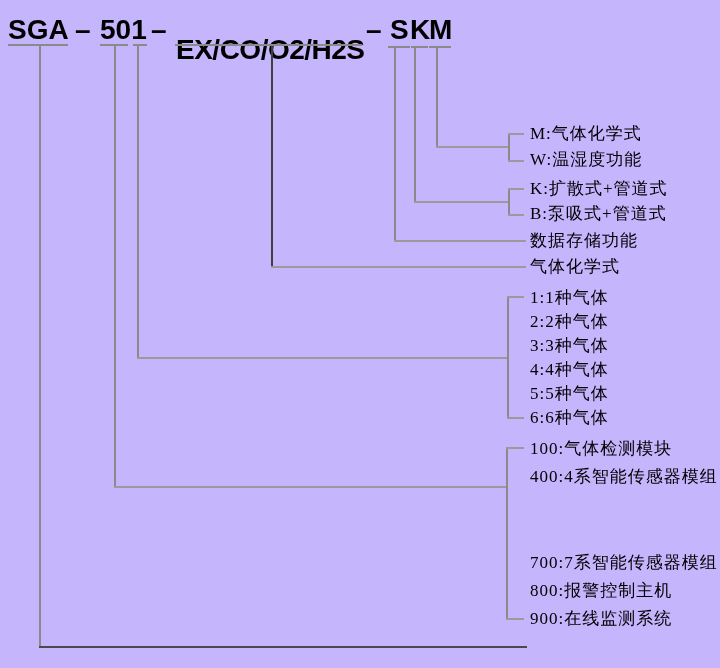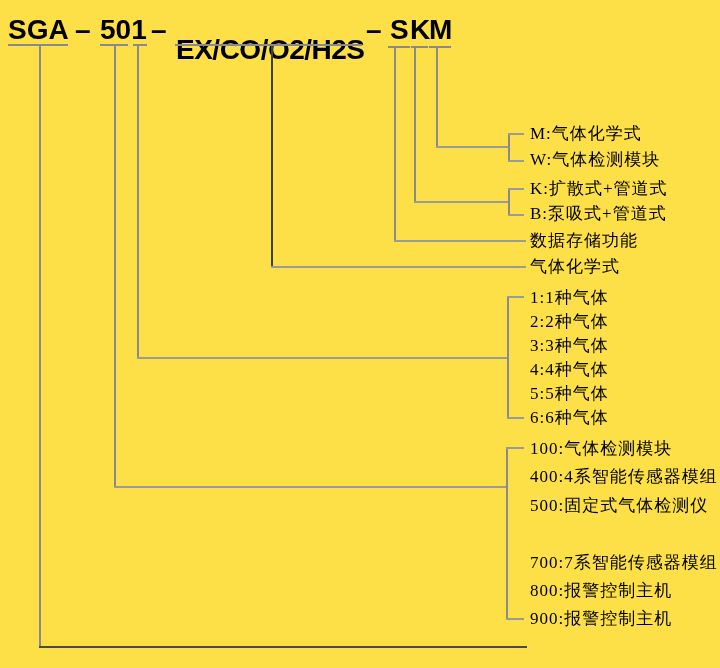--- a/index.html
+++ b/index.html
@@ -1,17 +1,17 @@
 <!DOCTYPE html>
 <html><head>
 <meta charset="utf-8">
 <style>
   html,body{margin:0;padding:0;background:#fff;}
   #canvas{
-    position:relative;width:720px;height:668px;background:#fde047;overflow:hidden;
+    position:relative;width:720px;height:668px;background:#c4b5fd;overflow:hidden;
     font-family:"Liberation Sans",sans-serif;
   }
   .code{
     position:absolute;top:15px;white-space:nowrap;color:#000;
     font-family:"Liberation Sans","DejaVu Sans",sans-serif;
     font-weight:bold;font-size:28px;line-height:30px;letter-spacing:0;
   }
   .tight{letter-spacing:-0.5px;margin-top:20px;}
   .ul{position:absolute;height:2px;background:#8a8a8a;}
   .vl{position:absolute;width:2px;background:#8a8a8a;}
@@ -73,36 +73,35 @@
 
   <div class="vl" style="left:507px;top:296px;height:123px"></div>
   <div class="hl" style="left:507px;top:296px;width:17px"></div>
   <div class="hl" style="left:507px;top:417px;width:17px"></div>
 
   <div class="vl" style="left:506px;top:447px;height:173px"></div>
   <div class="hl" style="left:506px;top:447px;width:18px"></div>
   <div class="hl" style="left:506px;top:618px;width:18px"></div>
 
   <div class="lbl" style="top:124px">M:气体化学式</div>
-  <div class="lbl" style="top:150px">W:气体检测模块</div>
+  <div class="lbl" style="top:150px">W:温湿度功能</div>
 
   <div class="lbl" style="top:179px">K:扩散式+管道式</div>
   <div class="lbl" style="top:204px">B:泵吸式+管道式</div>
 
   <div class="lbl" style="top:231px">数据存储功能</div>
   <div class="lbl" style="top:257px">气体化学式</div>
 
   <div class="lbl" style="top:288px">1:1种气体</div>
   <div class="lbl" style="top:312px">2:2种气体</div>
   <div class="lbl" style="top:336px">3:3种气体</div>
   <div class="lbl" style="top:360px">4:4种气体</div>
   <div class="lbl" style="top:384px">5:5种气体</div>
   <div class="lbl" style="top:408px">6:6种气体</div>
 
   <div class="lbl" style="top:439px">100:气体检测模块</div>
   <div class="lbl" style="top:467px">400:4系智能传感器模组</div>
-  <div class="lbl" style="top:496px">500:固定式气体检测仪</div>
   <div class="lbl" style="top:553px">700:7系智能传感器模组</div>
   <div class="lbl" style="top:581px">800:报警控制主机</div>
-  <div class="lbl" style="top:609px">900:报警控制主机</div>
+  <div class="lbl" style="top:609px">900:在线监测系统</div>
 
 
 </div>
 
 </body></html>

